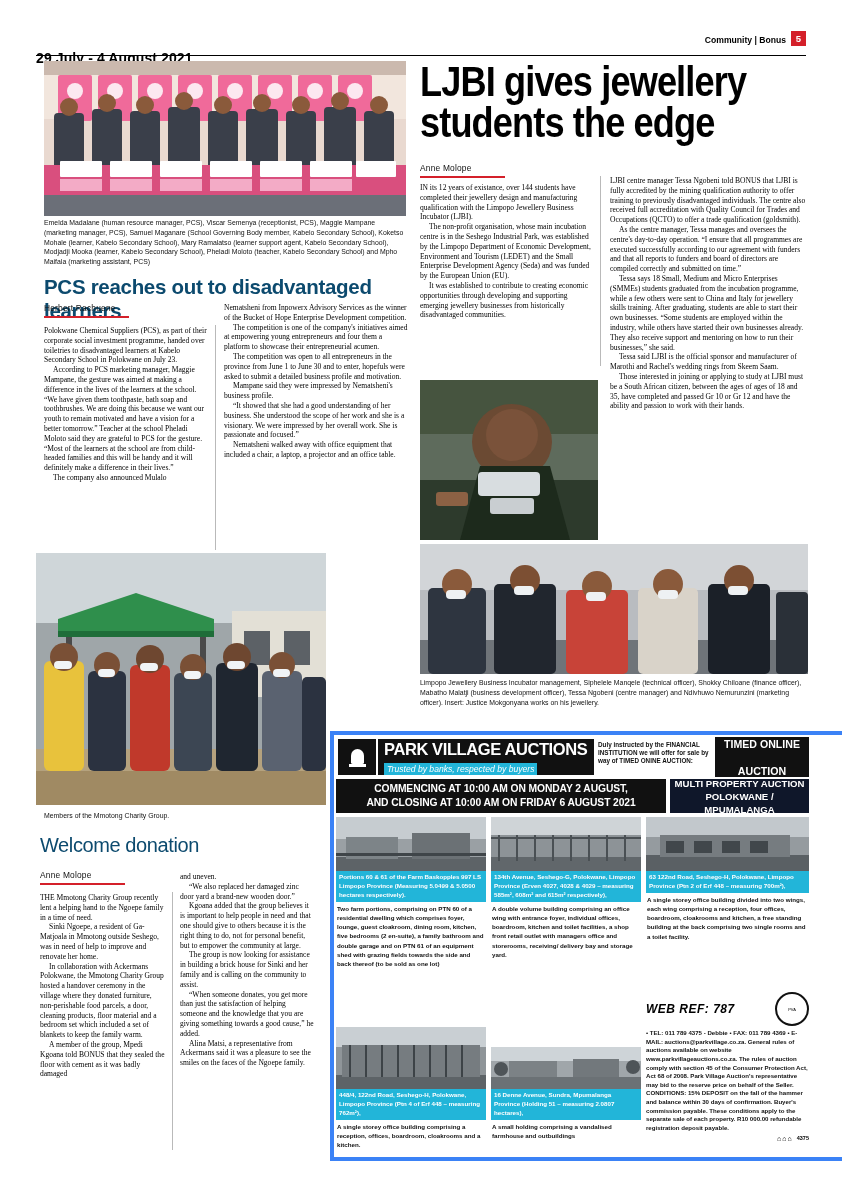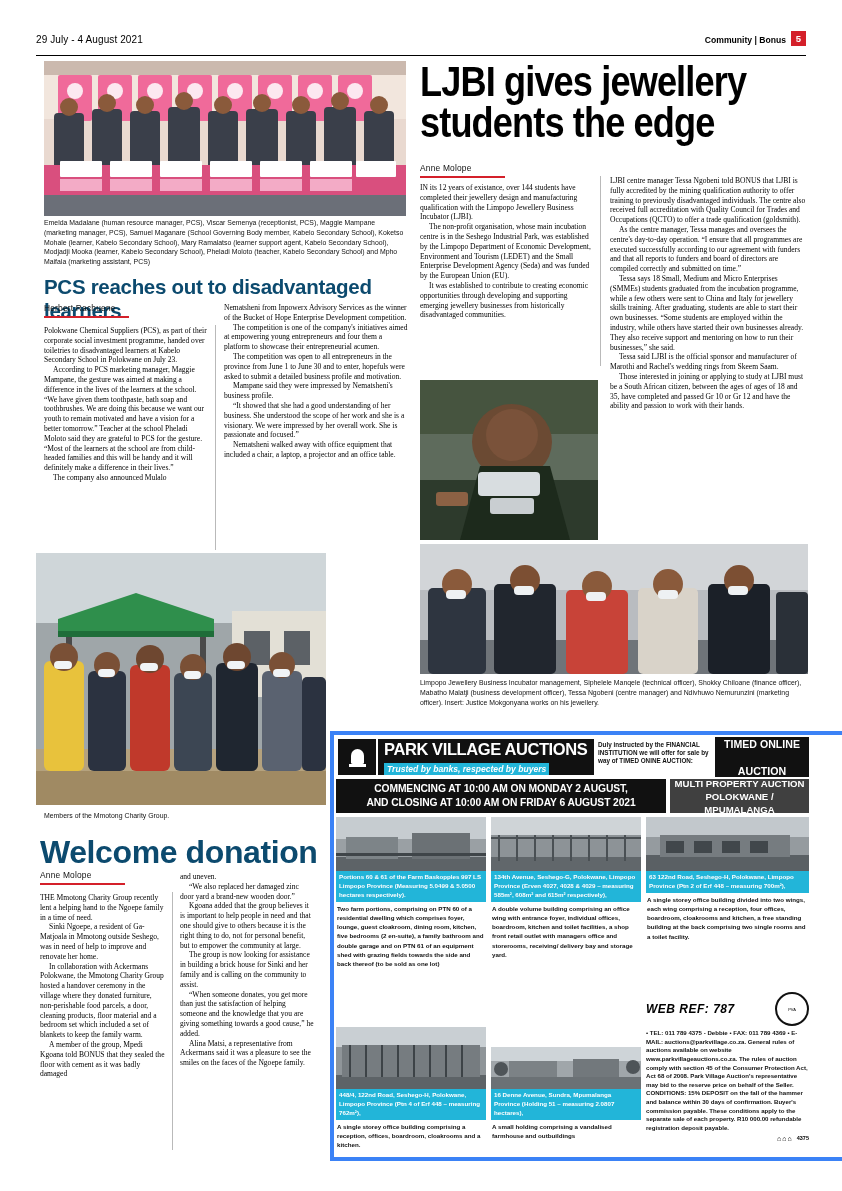--- a/index.html
+++ b/index.html
@@ -13,21 +13,21 @@
     overflow:hidden;
   }
   .page { position:absolute; left:0; top:0; width:842px; height:1191px; }
 
   
   .masthead {
     position:absolute; left:36px; top:34px; width:770px; height:22px;
     border-bottom:1.6px solid #000;
     display:flex; align-items:flex-start; justify-content:space-between;
   }
-  .masthead-date { font-size:10px; font-weight:normal; letter-spacing:.1px; }
+  .masthead-date { font-size:14px; font-weight:bold; letter-spacing:.1px;margin-top:16px; }
   .masthead-right { display:flex; align-items:center; gap:5px; font-size:8.6px; font-weight:bold;}
   .page-badge {
     background:#d4202a; color:#fff; font-weight:bold; font-size:9.5px;
     width:15px; height:15px; display:flex; align-items:center; justify-content:center;
     margin-top:-3px;
   }
 
   
   .photo { position:absolute; overflow:hidden; background:#8a8d90; }
   .cap {
@@ -75,40 +75,40 @@
   }
   .bell:after{
     content:""; position:absolute; left:-1px; bottom:1px; width:17px; height:3px; background:#fff;
   }
   .pv-name {
     position:absolute; left:44px; top:4px; width:216px; height:36px; background:#111;
     color:#fff; padding:2px 6px 0 6px;
   }
   .pv-name .t1 { font-size:16.5px; font-weight:bold; letter-spacing:-.4px; line-height:17px; }
   .pv-name .t2 {
-    background:#22b5d9; color:#fff; font-style:italic; font-weight:bold;
+    background:#22b5d9; color:#fff; font-style:italic; font-weight:normal;
     font-size:8.6px; margin-top:1px; padding:1px 3px; display:inline-block;
   }
   .duly {
     position:absolute; left:264px; top:6px; width:112px;
     font-size:6.3px; font-weight:bold; line-height:1.28; color:#111;
   }
   .timed {
     position:absolute; left:381px; top:2px; width:94px; height:40px; background:#111; color:#fff;
     display:flex; flex-direction:column; align-items:center; justify-content:center;
     font-size:10.6px; font-weight:bold; line-height:12px; text-align:center;gap:15px;
   }
   .ad-band { position:absolute; left:0; top:44px; width:100%; height:36px; }
   .band-black {
     position:absolute; left:2px; top:0; width:330px; height:34px; background:#111; color:#fff;
     display:flex; flex-direction:column; align-items:center; justify-content:center;
     font-size:10.3px; font-weight:bold; line-height:14px; text-align:center; letter-spacing:-.1px;
   }
   .band-cyan {
-    position:absolute; left:336px; top:0; width:139px; height:34px; background:#404040; color:#fff;
+    position:absolute; left:336px; top:0; width:139px; height:34px; background:#0f172a; color:#fff;
     display:flex; flex-direction:column; align-items:center; justify-content:center;
     font-size:9.6px; font-weight:bold; line-height:13px; text-align:center;
   }
   .ad-grid { position:absolute; left:2px; top:82px; right:2px; bottom:2px; }
   .lot { position:absolute; }
   .lot-img { width:100%; background:#6d7074; position:relative; overflow:hidden; }
   .lot-title {
     background:#22b5d9; color:#fff; font-size:6.2px; font-weight:bold;
     line-height:1.45; padding:2px 3px;
   }
@@ -334,21 +334,21 @@
           <rect x="148" y="118" width="17" height="8" rx="4"></rect>
         <rect x="191" y="108" width="18" height="8" rx="4"></rect>
           <rect x="237" y="116" width="17" height="8" rx="4"></rect>
       </g>
       <rect x="0" y="218" width="290" height="34" fill="#a08a63"></rect>
     </svg>
   </div>
 
   <div class="cap" style="position:absolute; left:44px; top:811px; width:280px;">Members of the Mmotong Charity Group.</div>
 
-  <div class="hl-med" style="position:absolute; left:40px; top:834px; width:290px; font-size:32px; font-weight:bold; letter-spacing:-.4px;">Welcome donation</div>
+  <div class="hl-med" style="position:absolute; left:40px; top:834px; width:290px; font-size:20px; font-weight:normal; letter-spacing:-.4px;">Welcome donation</div>
 
   <div style="position:absolute; left:40px; top:870px;">
     <div class="byline">Anne Molope</div>
     <div class="byline-rule"></div>
   </div>
 
   <div class="vrule" style="left:172px; top:892px; height:258px;"></div>
 
   <div class="col bodytext" style="left:40px; top:893px; width:126px;">
     <p class="first">THE Mmotong Charity Group recently lent a helping hand to the Ngoepe family in a time of need.</p>

